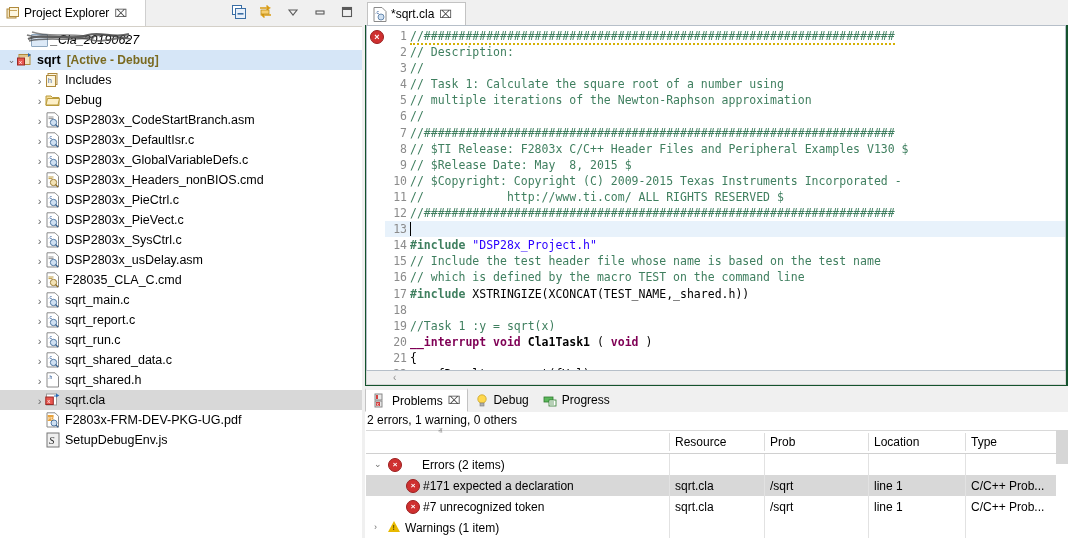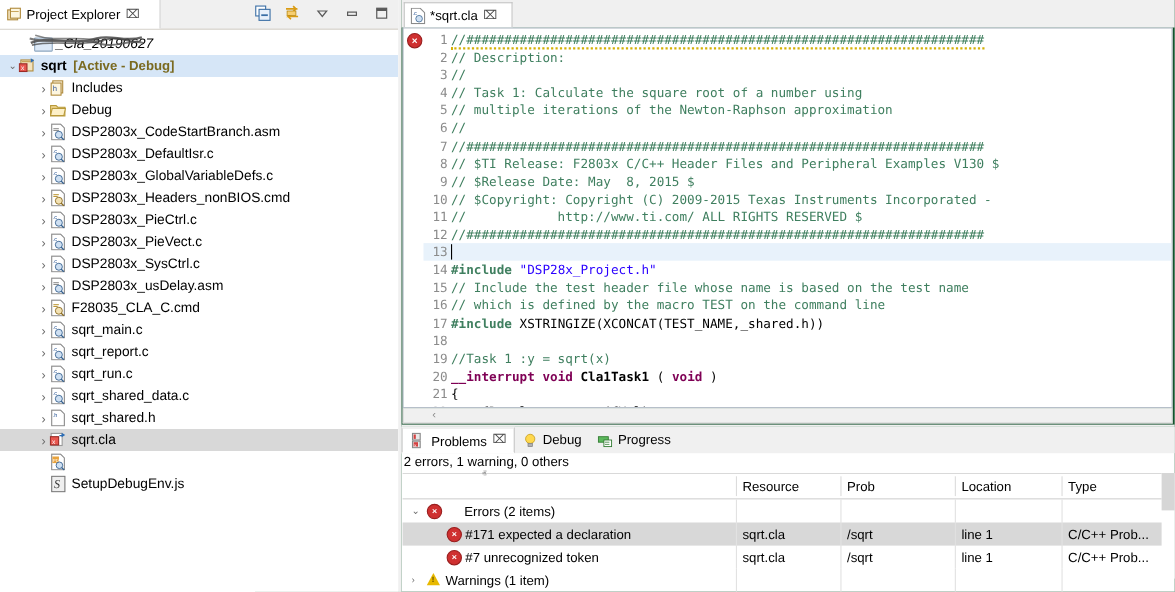--- a/index.html
+++ b/index.html
@@ -357,20 +357,21 @@
         </div>
         <div class="trow" style="padding-left: 34px;">
           <span class="arrow" style="transform: none;"></span>
           <span class="ico"><svg width="16" height="16" viewBox="0 0 16 16">
               <path d="M2 0.8 h8 l3.5 3.5 v10.7 h-11.5z" fill="#fff" stroke="#8a8a8a"></path>
               <rect x="2.6" y="3" width="6" height="6" fill="#e8a33d"></rect>
               <text x="3" y="7.6" font-size="4" fill="#fff" font-family="sans-serif">PDF</text>
               <circle cx="9" cy="11" r="3" fill="#cfe0f2" stroke="#36618f" stroke-width="0.8"></circle>
               <path d="M11 13 l2.3 2.3" stroke="#36618f" stroke-width="1.1"></path>
             </svg></span>
+          <span class="lbl">F2803x-FRM-DEV-PKG-UG.pdf</span>
         </div>
         <div class="trow" style="padding-left: 34px;">
           <span class="arrow" style="transform: none;"></span>
           <span class="ico"><svg width="16" height="16" viewBox="0 0 16 16">
               <rect x="2" y="1" width="12" height="14" fill="#efefef" stroke="#777"></rect>
               <text x="4" y="12" font-size="11" font-style="italic" fill="#333" font-family="serif">S</text>
             </svg></span>
           <span class="lbl">SetupDebugEnv.js</span>
         </div>
       </div>

